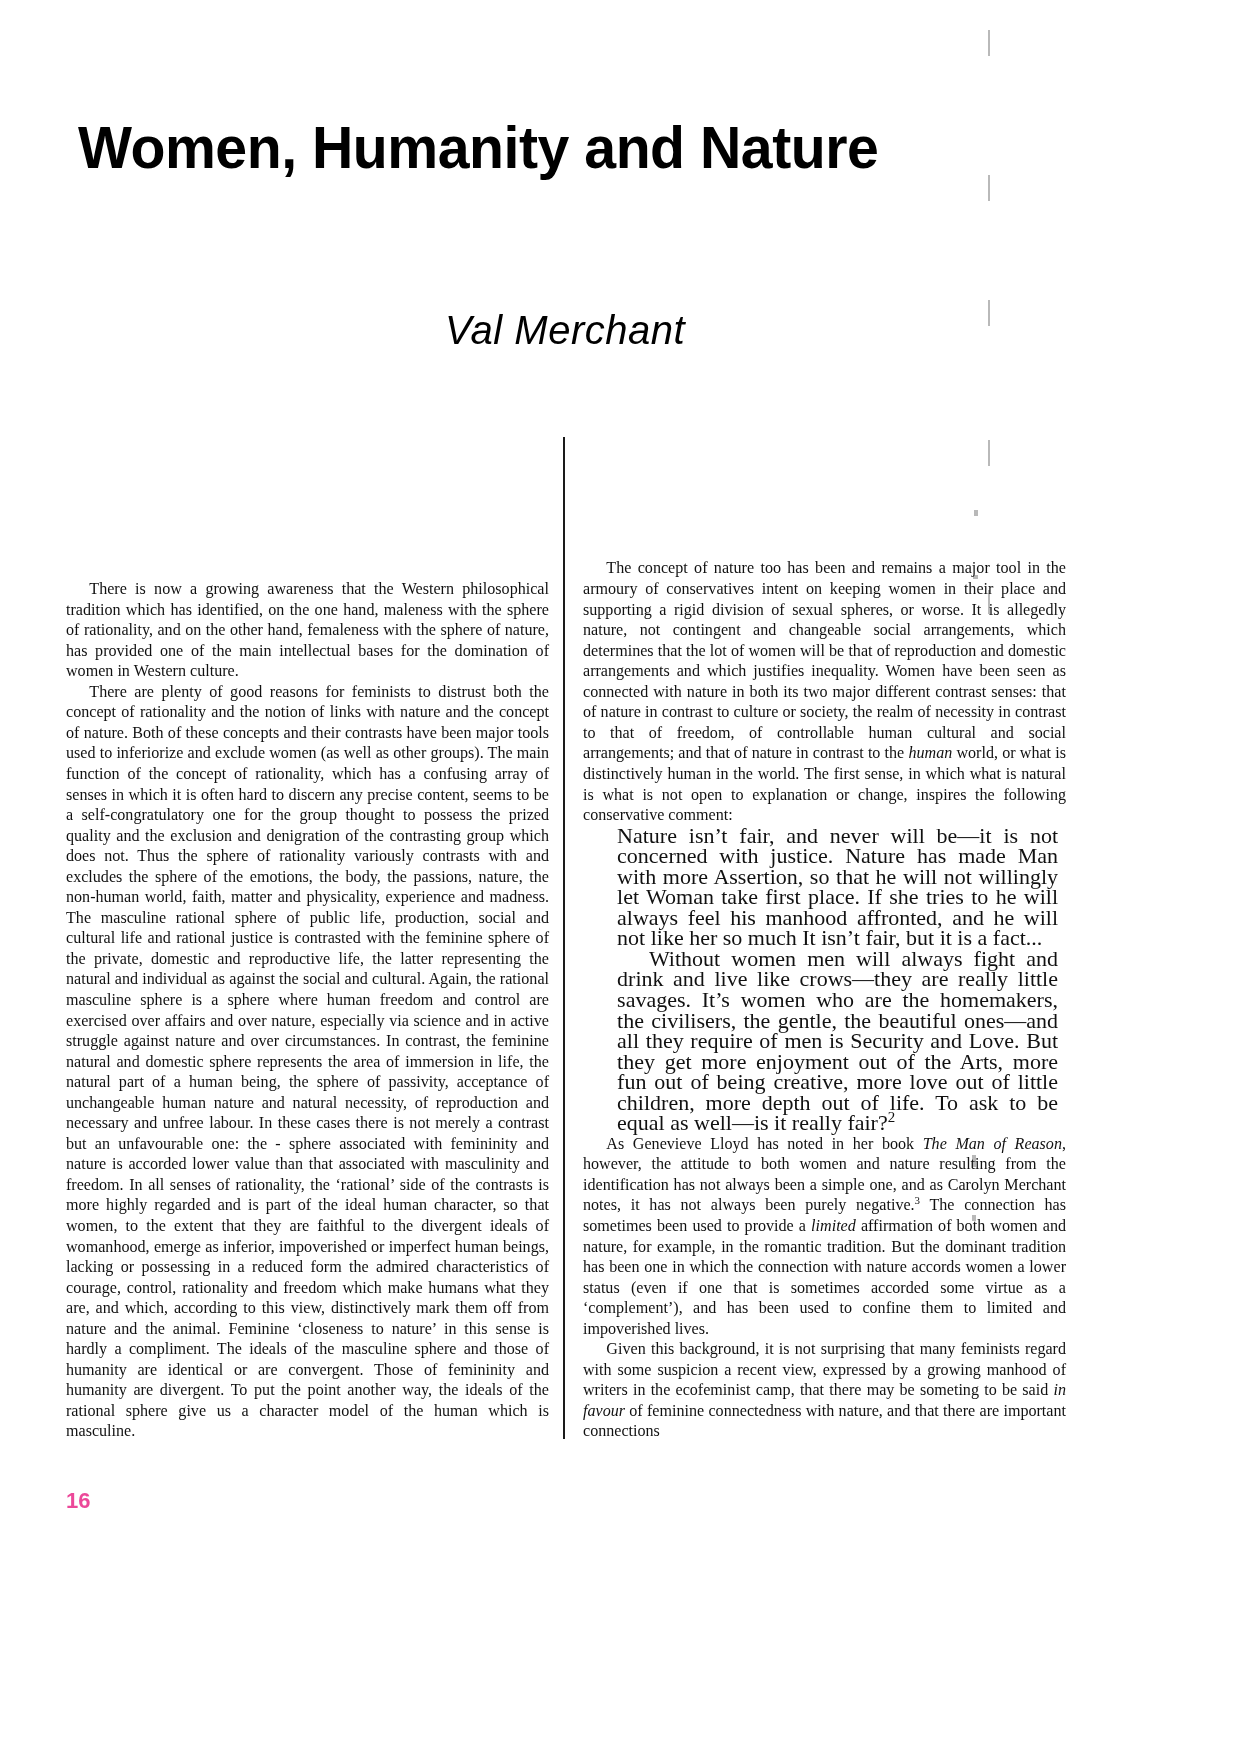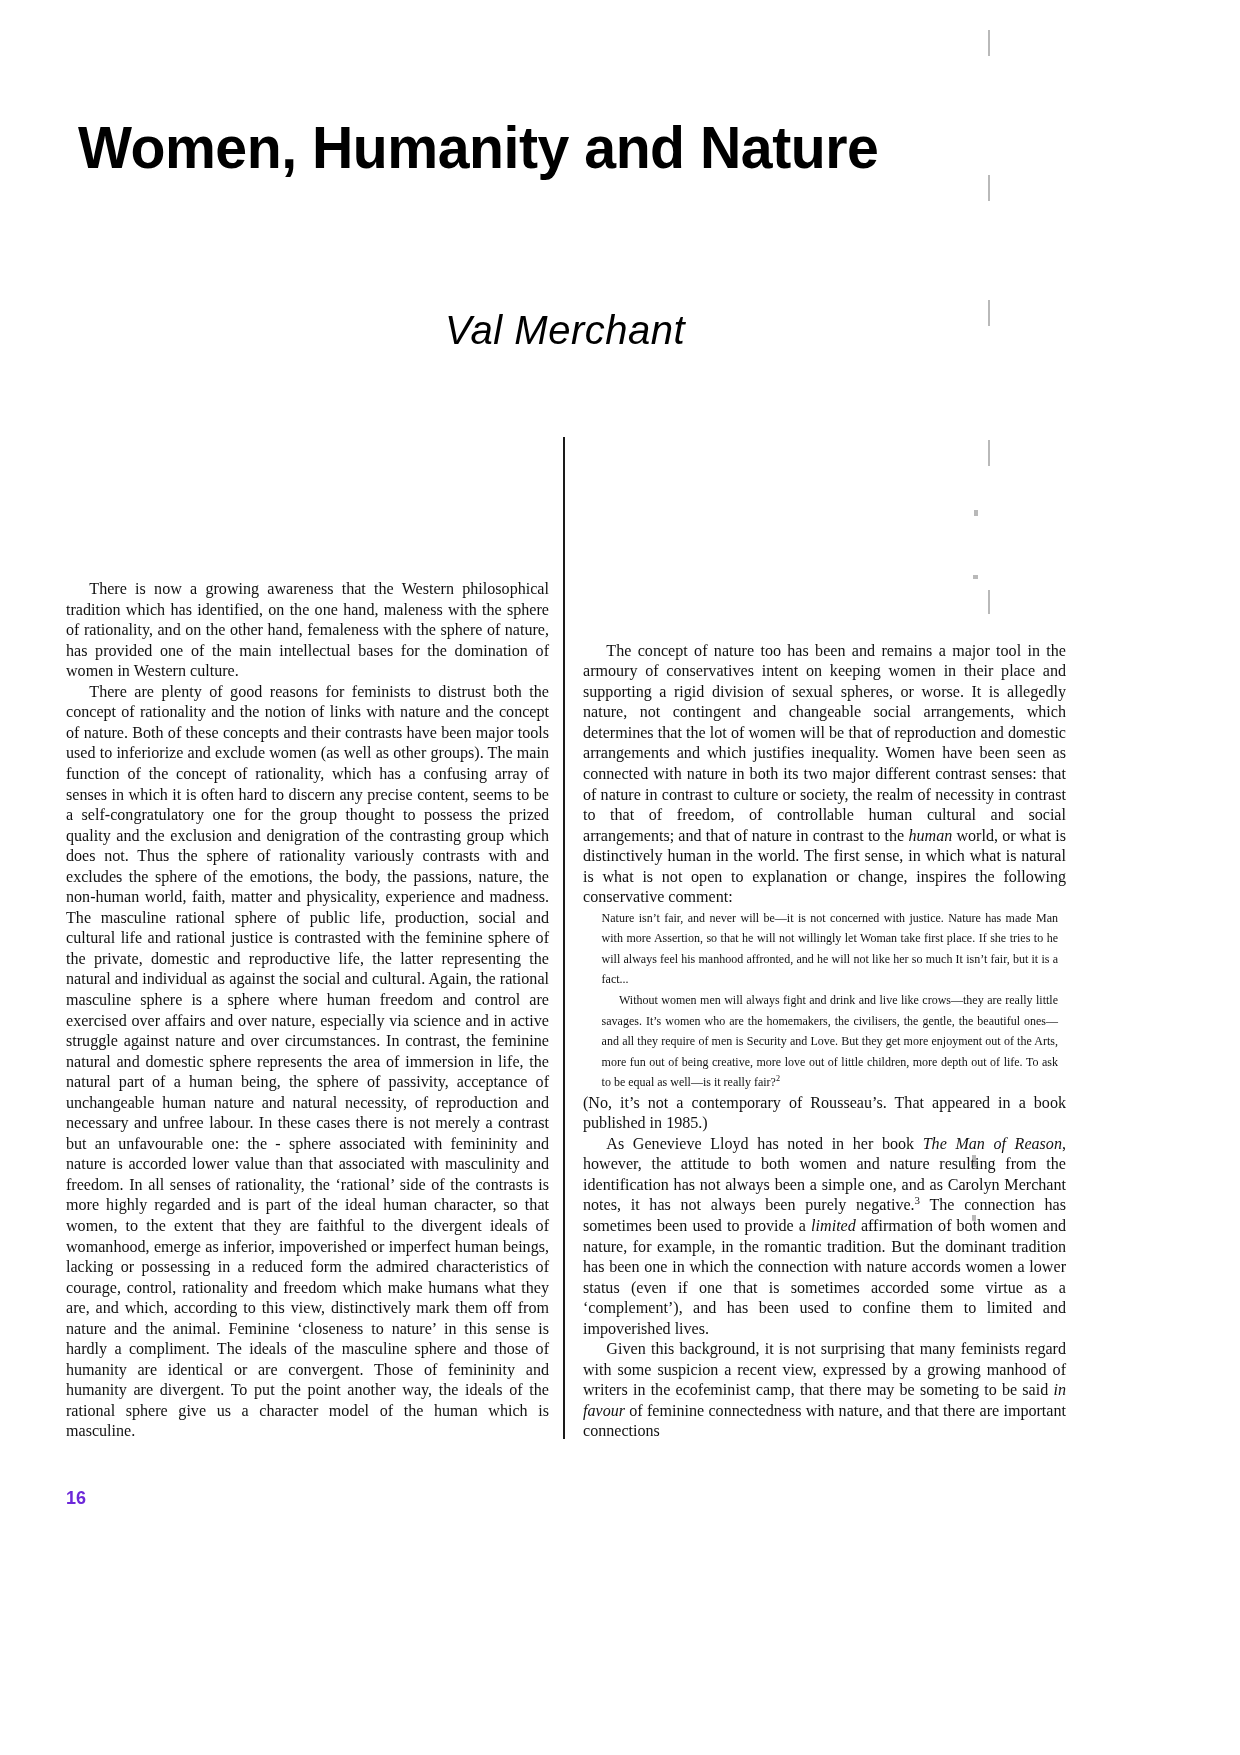--- a/index.html
+++ b/index.html
@@ -93,21 +93,21 @@
   .col p {
     margin: 0;
     text-indent: 1.45em;
     text-align: justify;
   }
   .col p.noindent { text-indent: 0; }
 
   blockquote {
     margin: 0 8px 0 0;
     padding-left: 1.55em;
-    font-size: 12px;
+    font-size: 22px;
     line-height: 20.55px;
     text-align: justify;
   }
   blockquote p {
     margin: 0;
     text-indent: 1.45em;
   }
   blockquote p.first { text-indent: 0; }
 
   i, em { font-style: italic; }
@@ -118,22 +118,22 @@
     line-height: 0;
   }
 
   
   .page-number {
     position: absolute;
     left: 66px;
     top: 1488px;
     font-family: "Liberation Sans", "DejaVu Sans", sans-serif;
     font-weight: bold;
-    font-size: 18px;
-    color: #6d28d9;
+    font-size: 22px;
+    color: #ec4899;
   }
 
   
   .scan-marks { position: absolute; right: 0; top: 0; width: 70px; height: 1755px; }
   .scan-marks span {
     position: absolute;
     background: #b9b9b9;
     display: block;
   }
 </style>
@@ -169,21 +169,20 @@
 
     <div class="col col-right">
 
       <p><span>The concept of nature too has been and remains a major tool in the armoury of conservatives intent on keeping women in their place and supporting a rigid division of sexual spheres, or worse. It is allegedly nature, not contingent and changeable social arrangements, which determines that the lot of women will be that of reproduction and domestic arrangements and which justifies inequality. Women have been seen as connected with nature in both its two major different contrast senses: that of nature in contrast to culture or society, the realm of necessity in contrast to that of freedom, of controllable human cultural and social arrangements; and that of nature in contrast to the </span><i>human</i><span> world, or what is distinctively human in the world. The first sense, in which what is natural is what is not open to explanation or change, inspires the following conservative comment:</span></p>
 
       <blockquote>
         <p class="first">Nature isn’t fair, and never will be—it is not concerned with justice. Nature has made Man with more Assertion, so that he will not willingly let Woman take first place. If she tries to he will always feel his manhood affronted, and he will not like her so much It isn’t fair, but it is a fact...</p>
         <p><span>Without women men will always fight and drink and live like crows—they are really little savages. It’s women who are the homemakers, the civilisers, the gentle, the beautiful ones—and all they require of men is Security and Love. But they get more enjoyment out of the Arts, more fun out of being creative, more love out of little children, more depth out of life. To ask to be equal as well—is it really fair?</span><sup>2</sup></p>
       </blockquote>
 
-      <p class="noindent">(No, it’s not a contemporary of Rousseau’s. That appeared in a book published in 1985.)</p>
 
       <p><span>As Genevieve Lloyd has noted in her book </span><i>The Man of Reason</i><span>, however, the attitude to both women and nature resulting from the identification has not always been a simple one, and as Carolyn Merchant notes, it has not always been purely negative.</span><sup>3</sup><span> The connection has sometimes been used to provide a </span><i>limited</i><span> affirmation of both women and nature, for example, in the romantic tradition. But the dominant tradition has been one in which the connection with nature accords women a lower status (even if one that is sometimes accorded some virtue as a ‘complement’), and has been used to confine them to limited and impoverished lives.</span></p>
 
       <p><span>Given this background, it is not surprising that many feminists regard with some suspicion a recent view, expressed by a growing manhood of writers in the ecofeminist camp, that there may be someting to be said </span><i>in favour</i><span> of feminine connectedness with nature, and that there are important connections</span></p>
 
     </div>
   </div>
 
   <div class="page-number">16</div>
 

